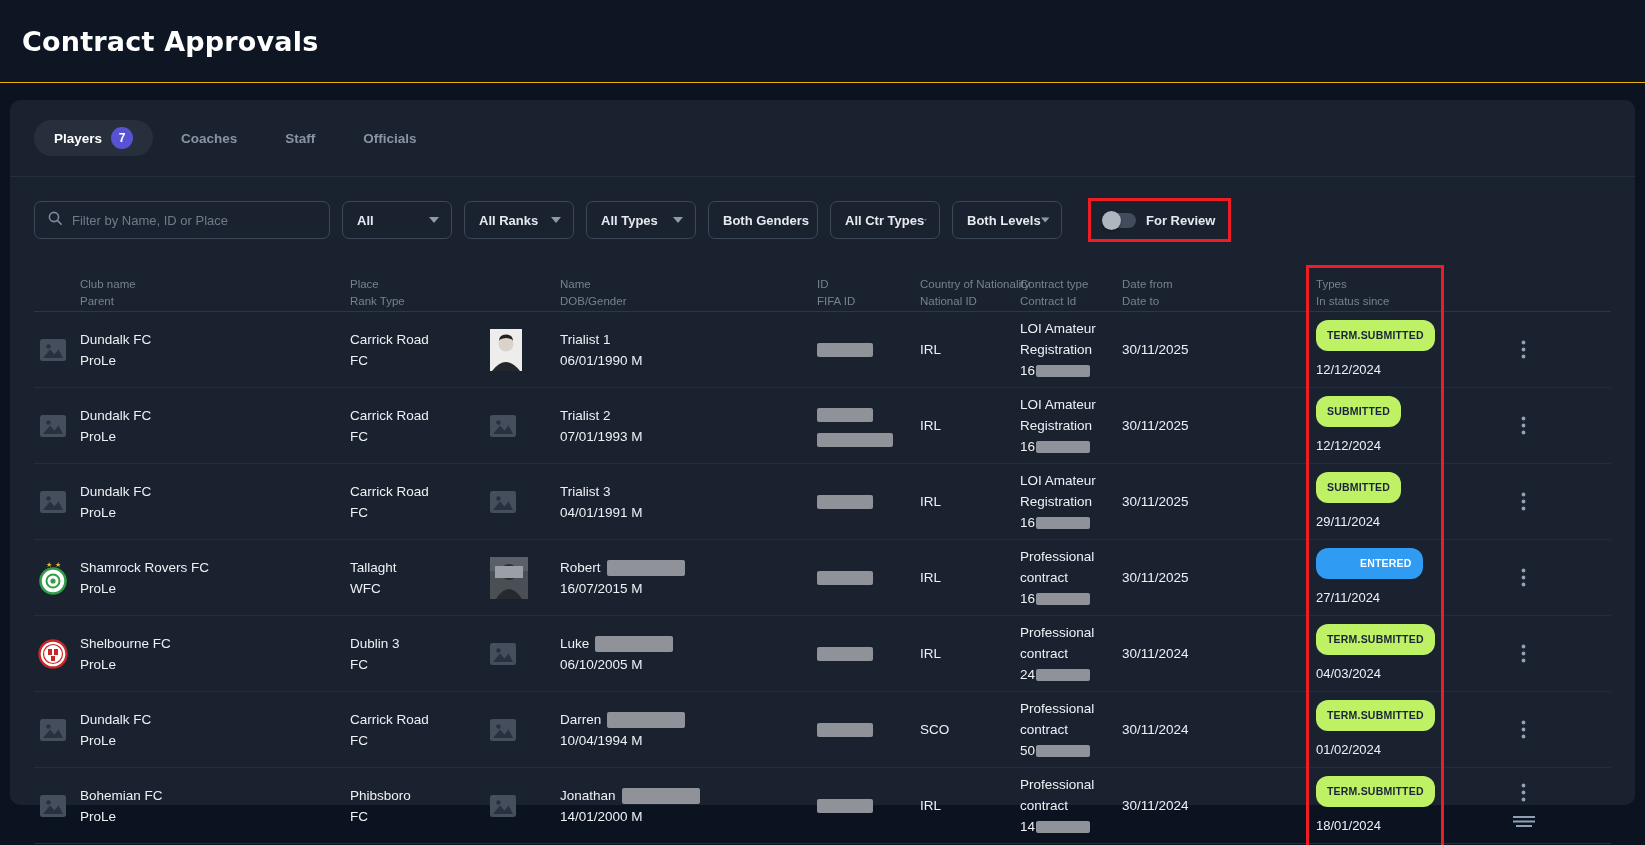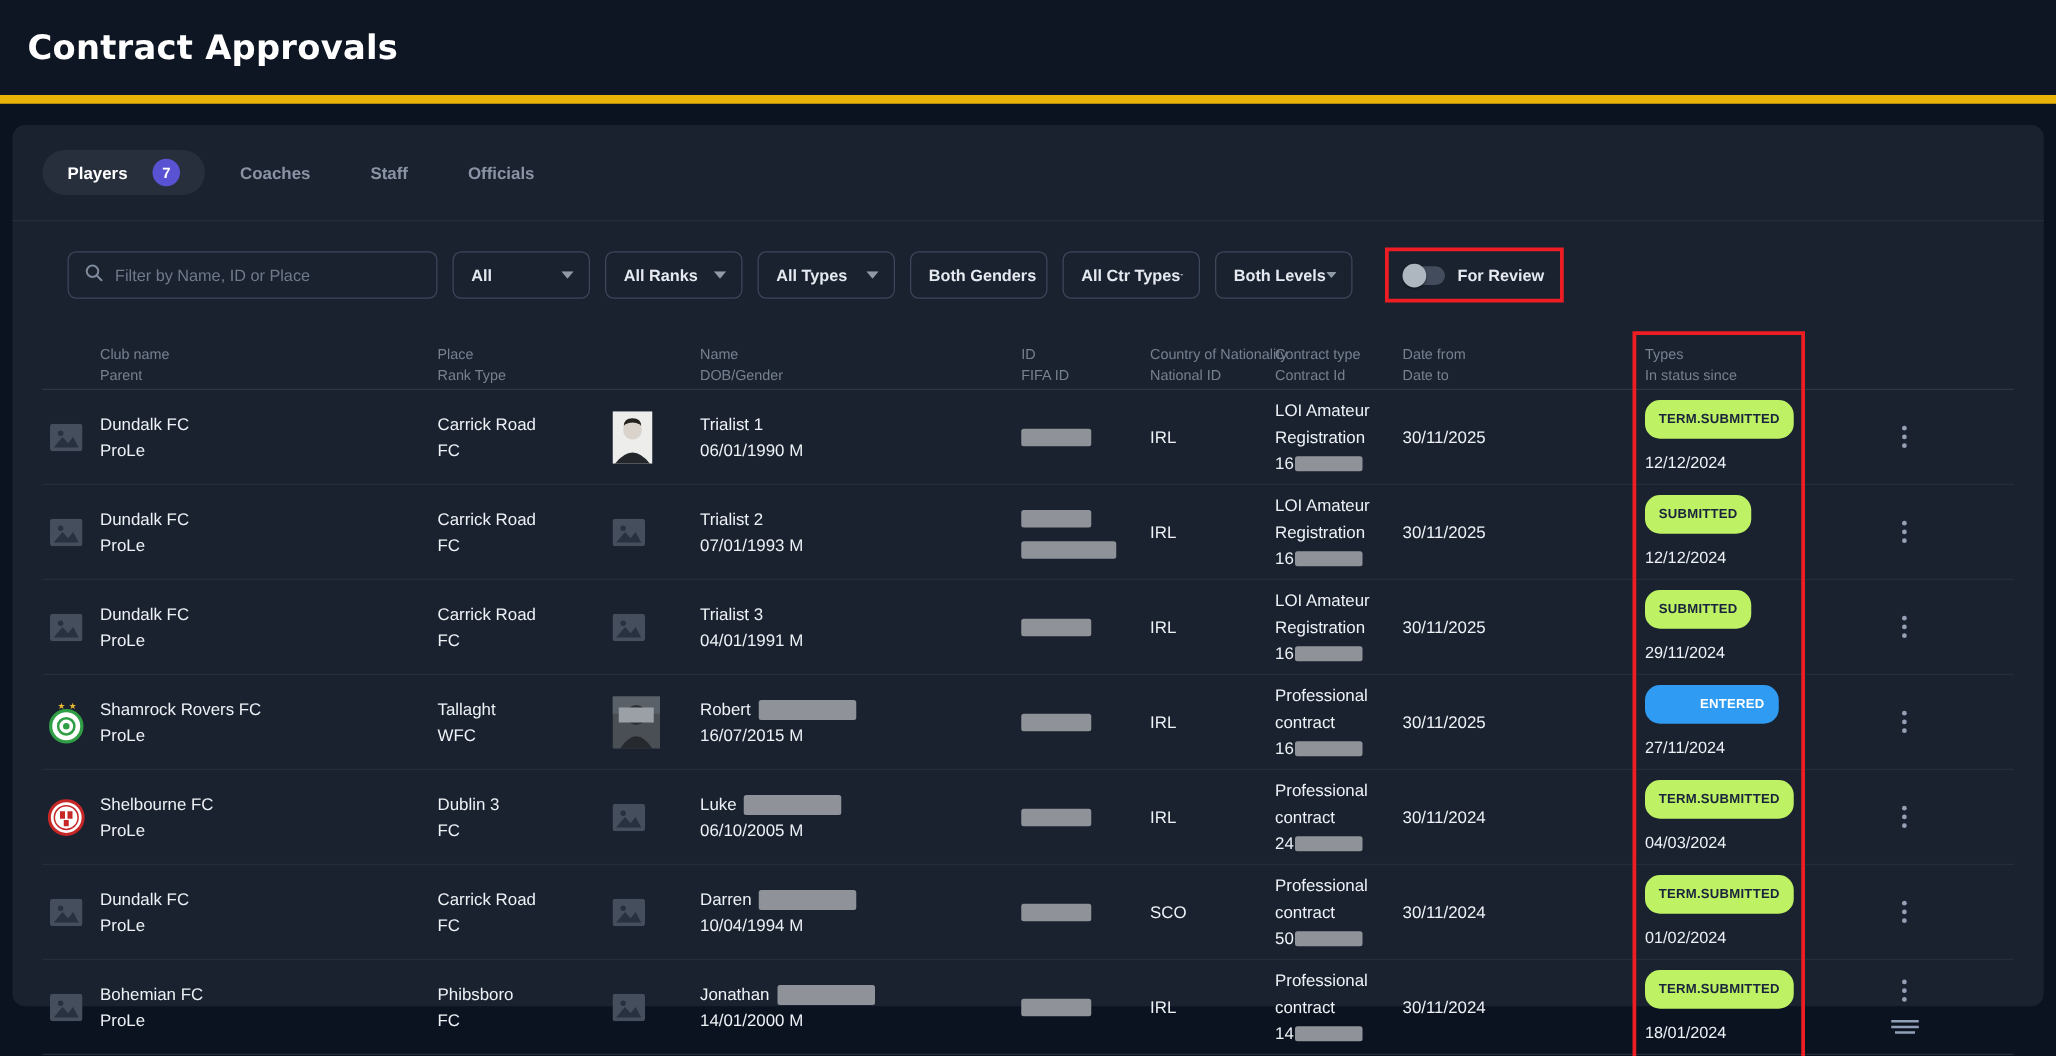--- a/index.html
+++ b/index.html
@@ -5,33 +5,33 @@
   * { box-sizing: border-box; margin: 0; padding: 0; }
   html,body { width:1645px; height:845px; }
   body {
     background:#0c1320;
     font-family:"Liberation Sans", sans-serif;
     color:#eef1f5;
     overflow:hidden;
     position:relative;
   }
   
-  .topbar { height:83px; background:#0f1623; border-bottom:7px solid #eab308; display:flex; align-items:center; padding:0 22px; }
+  .topbar { height:83px; background:#0f1623; border-bottom:1px solid #eab308; display:flex; align-items:center; padding:0 22px; }
   .topbar h1 { font-family:"DejaVu Sans", sans-serif; font-size:27px; font-weight:bold; letter-spacing:.2px; color:#ffffff; }
   
   .card { position:absolute; left:10px; right:10px; top:100px; bottom:40px; background:#1a2230; border-radius:10px; padding:20px 24px 0 24px; }
   
   .tabs { display:flex; align-items:center; gap:8px; }
-  .tab { height:36px; display:flex; align-items:center; gap:20px; padding:0 20px; border-radius:18px; color:#8a93a3; font-size:13.5px; font-weight:bold; cursor:pointer;justify-content:flex-end; }
+  .tab { height:36px; display:flex; align-items:center; gap:9px; padding:0 20px; border-radius:18px; color:#8a93a3; font-size:13.5px; font-weight:bold; cursor:pointer;justify-content:flex-end; }
   .tab.active { background:#272f3d; color:#ffffff; }
   .tab-badge { background:#5953d4; color:#fff; min-width:22px; height:22px; border-radius:11px; display:flex; align-items:center; justify-content:center; font-size:12px; font-weight:bold; padding:0 4px; }
   .tabs-divider { height:1px; background:#242e3c; margin:20px -24px 0 -24px; }
   
   .filters { display:flex; align-items:center; gap:12px; margin-top:21px; height:44px; }
-  .search-box { width:296px; height:38px; border:1px solid #3c4759; border-radius:7px; display:flex; align-items:center; padding:0 12px; gap:9px;margin-left:20px; }
+  .search-box { width:296px; height:38px; border:1px solid #3c4759; border-radius:7px; display:flex; align-items:center; padding:0 12px; gap:9px; }
   .search-box input { background:transparent; border:none; outline:none; color:#e6eaf0; font-size:13px; width:100%; font-family:"Liberation Sans",sans-serif; }
   .search-box input::placeholder { color:#6f7a8b; }
   .dd { height:38px; border:1px solid #3c4759; border-radius:7px; display:flex; align-items:center; justify-content:space-between; padding:0 12px 0 14px; width:110px; cursor:pointer; }
   .dd span { font-size:13px; font-weight:bold; color:#e6eaf0; white-space:nowrap; }
   .review-box { border:3px solid #ee1d23; height:44px; display:flex; align-items:center; gap:10px; padding:0 13px;margin-left:14px; }
   .toggle { position:relative; width:32px; height:15px; background:#434c5c; border-radius:8px; cursor:pointer; flex:0 0 auto; }
   .toggle .knob { position:absolute; left:-2px; top:-2px; width:19px; height:19px; border-radius:50%; background:#aeb6c0; box-shadow:0 1px 2px rgba(0,0,0,.5); }
   .review-label { font-size:13px; font-weight:bold; color:#e6eaf0; white-space:nowrap; }
   
   .table-wrap { position:relative; margin-top:24px; }

